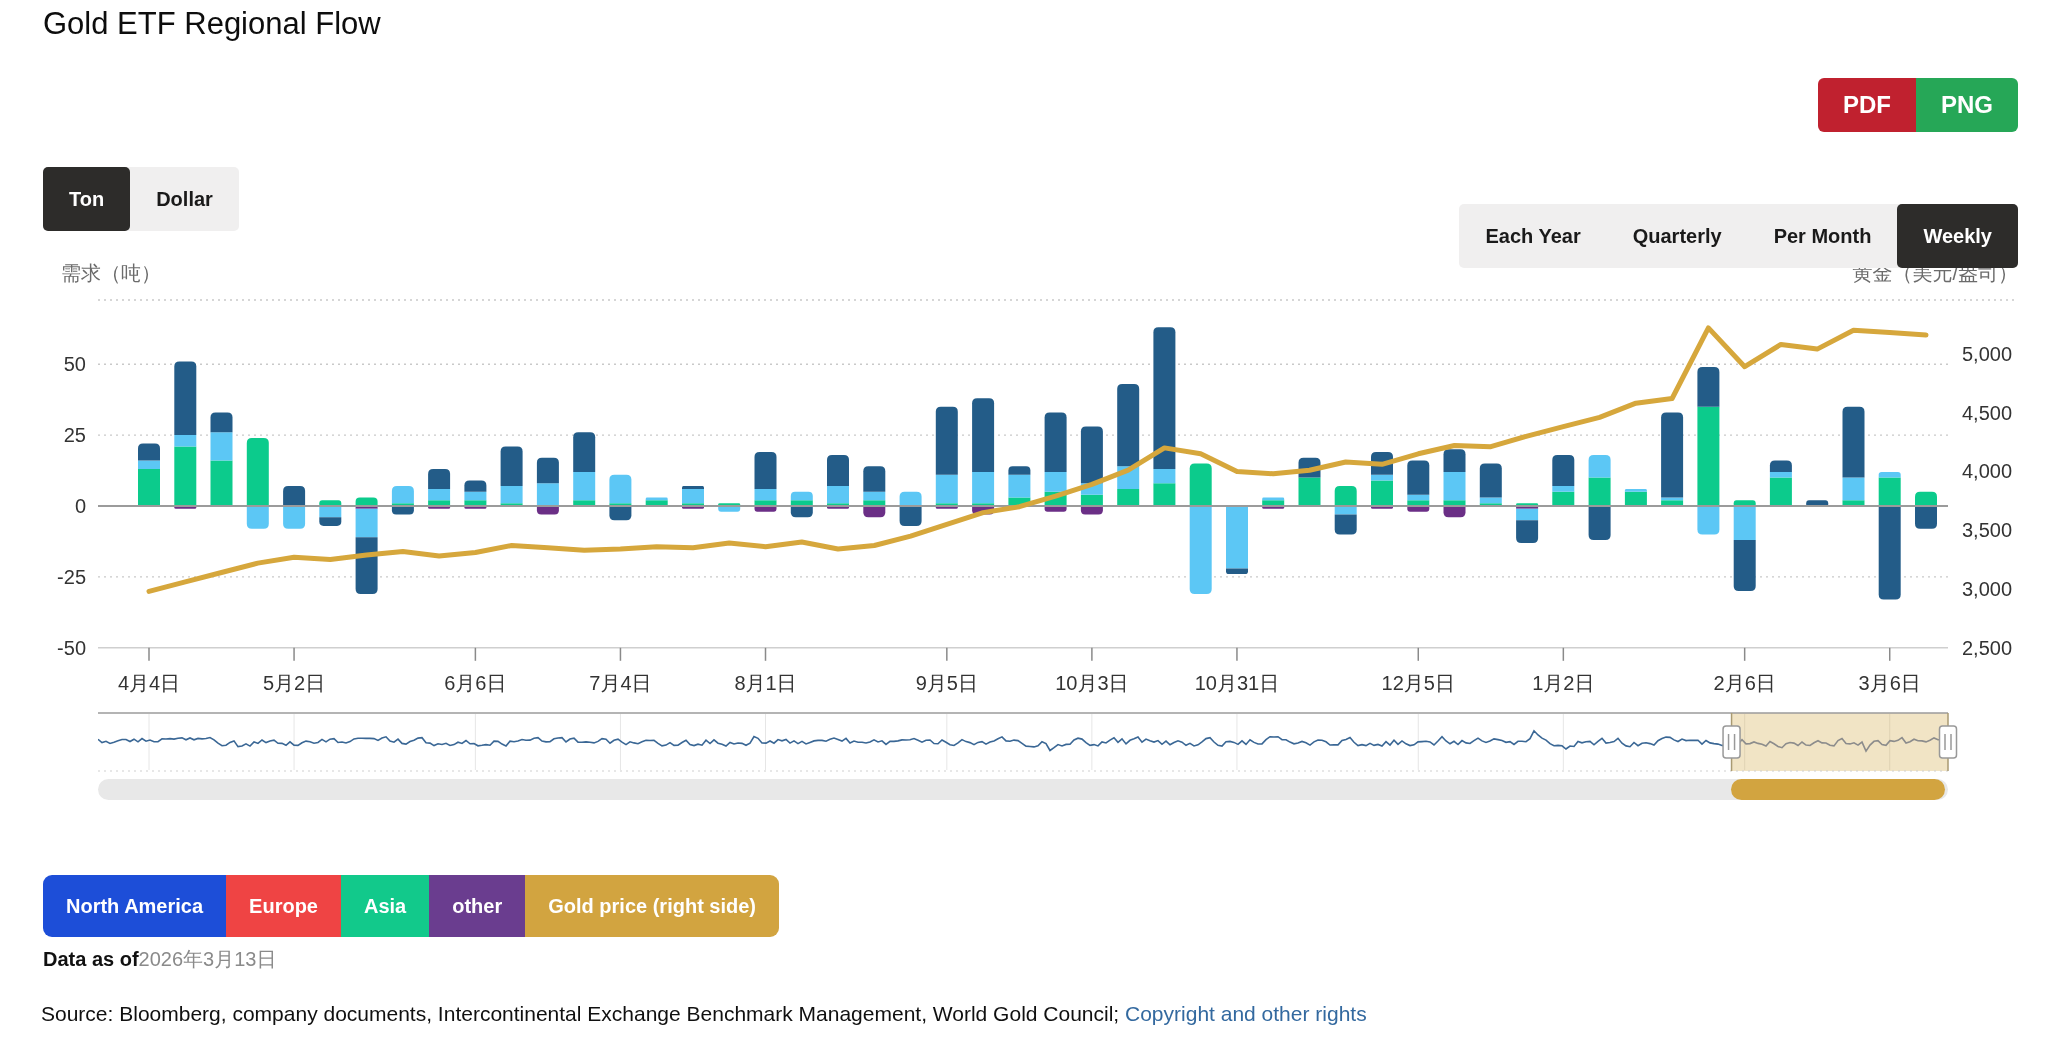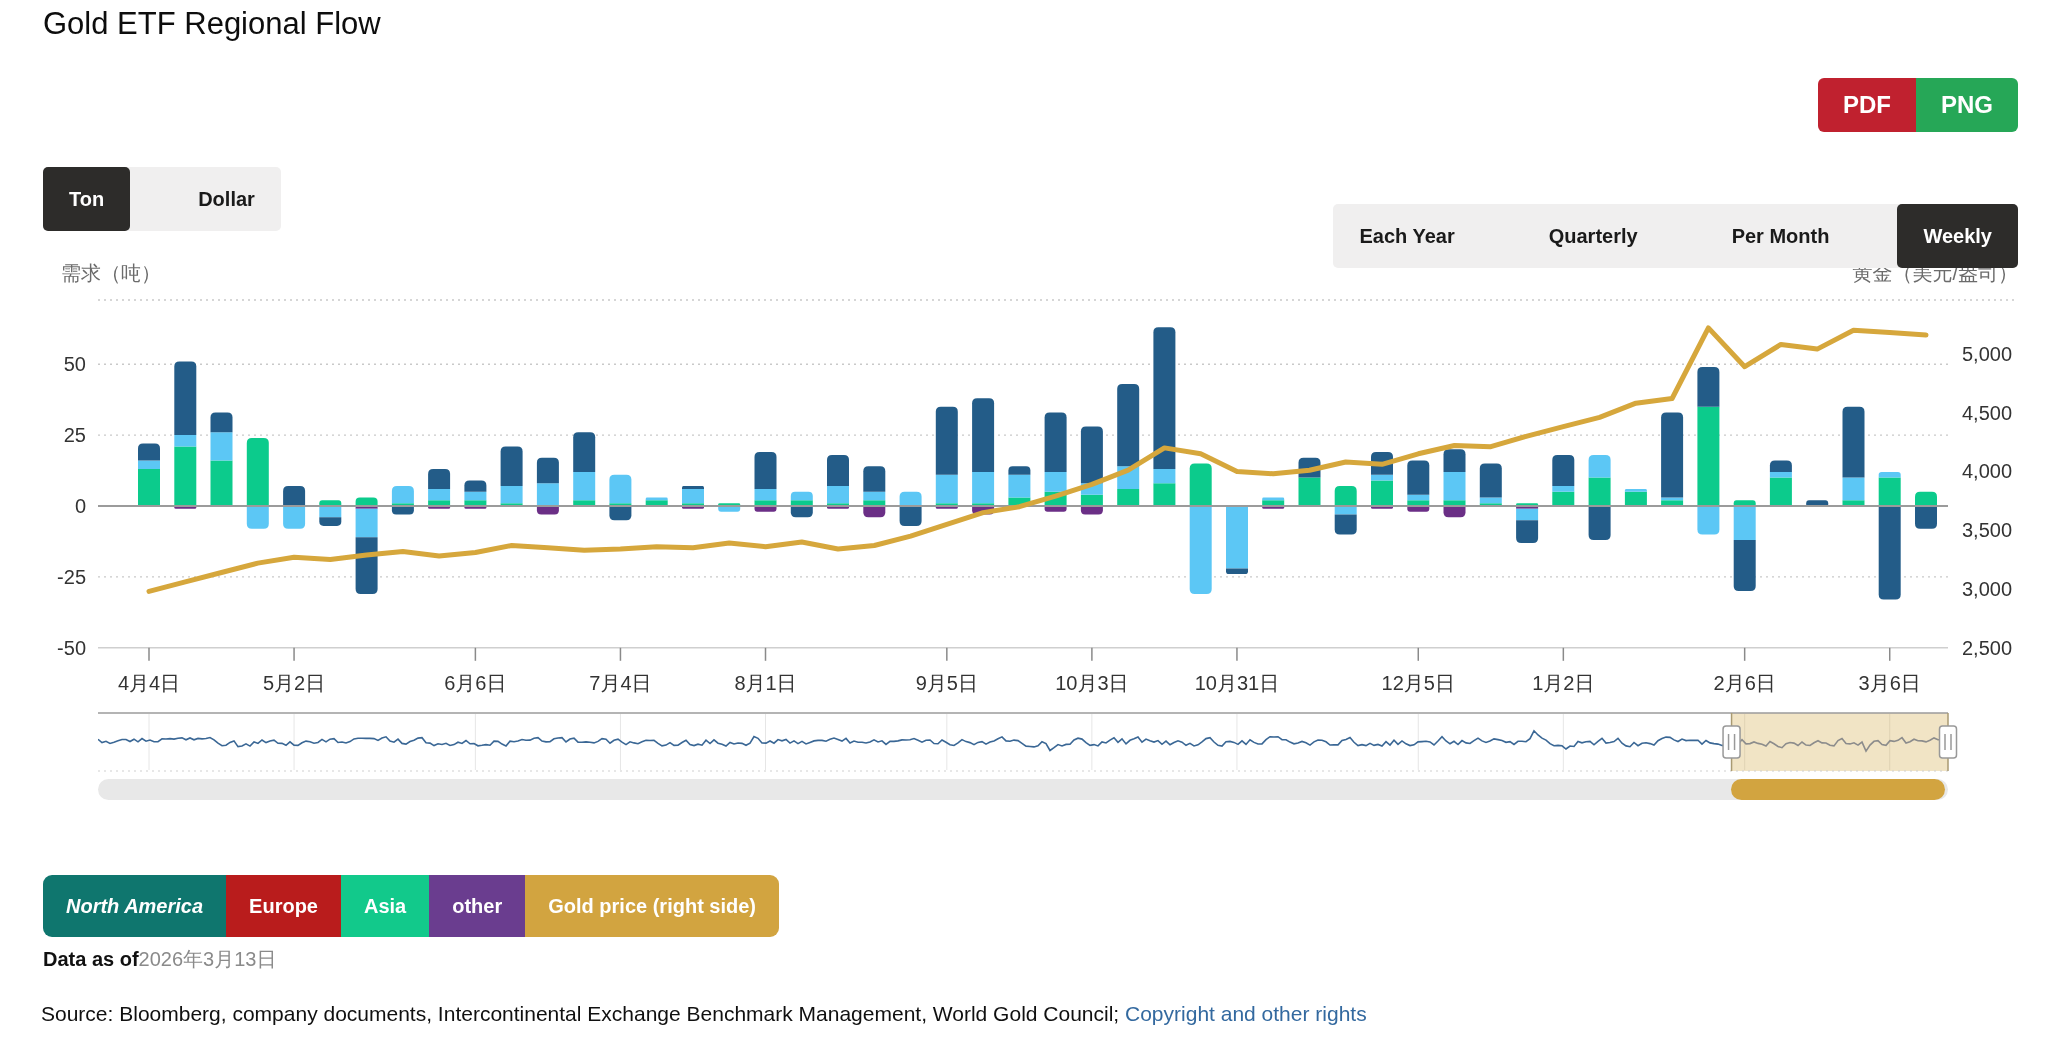--- a/index.html
+++ b/index.html
@@ -6,21 +6,21 @@
   .page{position:relative;width:2048px;height:1040px;background:#fff;overflow:hidden;
         font-family:"Liberation Sans","DejaVu Sans",sans-serif;color:#111;}
   .page-title{position:absolute;left:43px;top:6px;margin:0;font-size:31px;font-weight:400;color:#0d0d0d;}
   svg{position:absolute;left:0;top:0;z-index:0;}
   svg text{font-family:"Liberation Sans","DejaVu Sans",sans-serif;}
   .export-group{position:absolute;right:30px;top:78px;display:flex;z-index:2;}
   .export-group button{border:none;height:54px;padding:12px 25px;font-size:24px;font-weight:700;
         color:#fff;cursor:pointer;font-family:inherit;}
   .btn-pdf{border-radius:6px 0 0 6px;}
   .btn-png{border-radius:0 6px 6px 0;}
-  .seg-group{position:absolute;top:167px;display:flex;background:#F0EFEF;border-radius:5px;z-index:2;gap:42px;}
+  .seg-group{position:absolute;top:167px;display:flex;background:#F0EFEF;border-radius:5px;z-index:2;}
   .seg-group.left{left:43px;}
   .seg-group.right{right:30px;margin-top:37px;}
   .seg-item{height:64px;line-height:64px;padding:0 26px;font-size:20px;font-weight:700;color:#1a1a1a;
         cursor:pointer;white-space:nowrap;}
   .seg-item.selected{background:#2D2C2A;color:#fff;border-radius:5px;}
   .axis-title{position:absolute;top:260px;font-size:20px;color:#6b6b6b;z-index:1;}
   .axis-title.left{left:61px;}
   .axis-title.right{right:30px;}
   .scrollbar-track{position:absolute;left:98px;top:779px;width:1850px;height:21px;background:#e8e8e8;
         border-radius:11px;z-index:1;}
@@ -292,22 +292,22 @@
     </div>
 
   <div class="axis-title left">需求（吨）</div>
   <div class="axis-title right">黄金（美元/盎司）</div>
 
   <div class="scrollbar-track">
     <div class="scrollbar-thumb" id="scroll-thumb" style="background: rgb(210, 164, 64);"></div>
   </div>
 
   <div class="legend" id="legend">
-      <div class="legend-item" style="background: #0f766e; font-style: italic;">North America</div>
-      <div class="legend-item" style="background: #b91c1c;">Europe</div>
+      <div class="legend-item" style="background: #1d4ed8;">North America</div>
+      <div class="legend-item" style="background: #ef4444;">Europe</div>
       <div class="legend-item" style="background: rgb(18, 201, 139);">Asia</div>
       <div class="legend-item" style="background: rgb(106, 61, 143);">other</div>
       <div class="legend-item" style="background: rgb(210, 164, 64);">Gold price (right side)</div>
     </div>
 
   <div class="data-as-of">
     <span class="lbl">Data as of</span><span class="date">2026年3月13日</span>
   </div>
 
   <div class="source">

